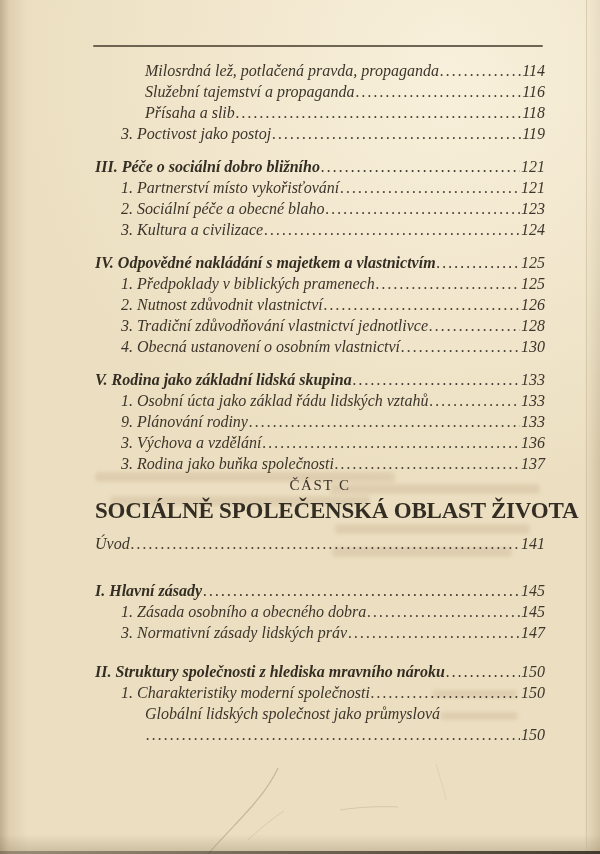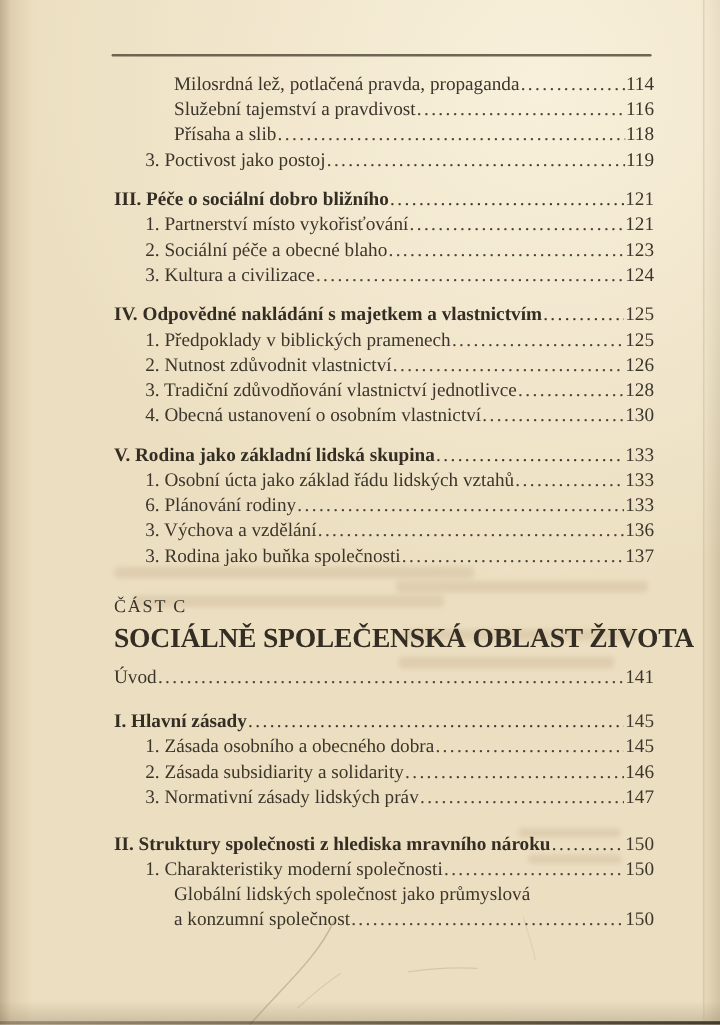--- a/index.html
+++ b/index.html
@@ -33,39 +33,39 @@
   .ghost {
     position: absolute; background: #bfa887; opacity: 0.30;
     filter: blur(2px); border-radius: 3px;
   }
   .toc {
     position: absolute; top: 60px; left: 95px; width: 450px;
     color: #3c352b; font-size: 16px;
   }
   .row {
     display: flex; align-items: baseline;
-    height: 21px; line-height: 21px; white-space: nowrap;
+    height: 21px; line-height: 21px; white-space: nowrap; font-style: italic;
   }
   .lvl1 { padding-left: 26px; }
   .lvl2 { padding-left: 50px; }
   .b { font-weight: bold; color: #332d23; }
   .b .dots, .b .pg { font-weight: normal; color: #3f382d; }
   .dots {
     flex: 1; overflow: hidden; min-width: 8px; margin: 0 1px;
     color: #4a4337; letter-spacing: 2px;
   }
   .dots::after {
     content: "...................................................................................................................................";
   }
   .pg { color: #3c352b; }
   .grp { margin-top: 12px; }
   .grp-uvod { margin-top: 7px; }
-  .grp-i { margin-top: 16px; }
+  .grp-i { margin-top: 26px; }
   .grp-ii { margin-top: 18px; }
-  .part { margin-top: 21px; text-align: left; }
+  .part { margin-top: 0; text-align: center; }
   .part-kicker {
     font-size: 15px; letter-spacing: 1.5px; line-height: 22px; color: #3a342a;
   }
   .part-title {
     font-size: 23px; font-weight: bold; letter-spacing: -0.2px;
     line-height: 30px; color: #332d23; white-space: nowrap;
   }
   svg.scratches { position: absolute; inset: 0; pointer-events: none; }
 </style>
 </head>
@@ -87,21 +87,21 @@
 
   <div class="toc">
 
     <div>
       <div class="row lvl2">
         <span>Milosrdná lež, potlačená pravda, propaganda</span>
         <span class="dots"></span>
         <span class="pg">114</span>
       </div>
       <div class="row lvl2">
-        <span>Služební tajemství a pravdivost</span>
+        <span>Služební tajemství a propaganda</span>
         <span class="dots"></span>
         <span class="pg">116</span>
       </div>
       <div class="row lvl2">
         <span>Přísaha a slib</span>
         <span class="dots"></span>
         <span class="pg">118</span>
       </div>
       <div class="row lvl1">
         <span>3. Poctivost jako postoj</span>
@@ -166,21 +166,21 @@
         <span>V. Rodina jako základní lidská skupina</span>
         <span class="dots"></span>
         <span class="pg">133</span>
       </div>
       <div class="row lvl1">
         <span>1. Osobní úcta jako základ řádu lidských vztahů</span>
         <span class="dots"></span>
         <span class="pg">133</span>
       </div>
       <div class="row lvl1">
-        <span>6. Plánování rodiny</span>
+        <span>9. Plánování rodiny</span>
         <span class="dots"></span>
         <span class="pg">133</span>
       </div>
       <div class="row lvl1">
         <span>3. Výchova a vzdělání</span>
         <span class="dots"></span>
         <span class="pg">136</span>
       </div>
       <div class="row lvl1">
         <span>3. Rodina jako buňka společnosti</span>
@@ -207,25 +207,20 @@
         <span>I. Hlavní zásady</span>
         <span class="dots"></span>
         <span class="pg">145</span>
       </div>
       <div class="row lvl1">
         <span>1. Zásada osobního a obecného dobra</span>
         <span class="dots"></span>
         <span class="pg">145</span>
       </div>
       <div class="row lvl1">
-        <span>2. Zásada subsidiarity a solidarity</span>
-        <span class="dots"></span>
-        <span class="pg">146</span>
-      </div>
-      <div class="row lvl1">
         <span>3. Normativní zásady lidských práv</span>
         <span class="dots"></span>
         <span class="pg">147</span>
       </div>
     </div>
 
     <div class="grp-ii">
       <div class="row b">
         <span>II. Struktury společnosti z hlediska mravního nároku</span>
         <span class="dots"></span>
@@ -233,21 +228,20 @@
       </div>
       <div class="row lvl1">
         <span>1. Charakteristiky moderní společnosti</span>
         <span class="dots"></span>
         <span class="pg">150</span>
       </div>
       <div class="row lvl2">
         <span>Globální lidských společnost jako průmyslová</span>
       </div>
       <div class="row lvl2">
-        <span>a konzumní společnost</span>
         <span class="dots"></span>
         <span class="pg">150</span>
       </div>
     </div>
 
   </div>
 
   <svg class="scratches" width="600" height="854" viewBox="0 0 600 854">
     <path d="M278,768 C264,798 240,818 208,854" stroke="#a5977a" stroke-width="1.2" fill="none" opacity="0.55"></path>
     <path d="M340,810 C360,807 380,806 398,807" stroke="#b3a586" stroke-width="1" fill="none" opacity="0.40"></path>

